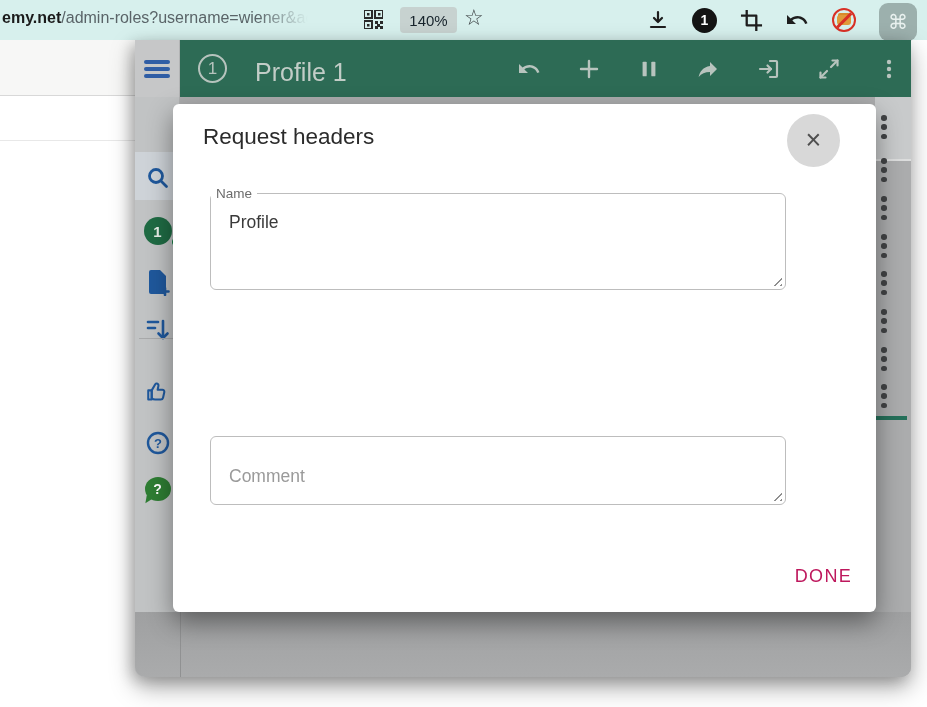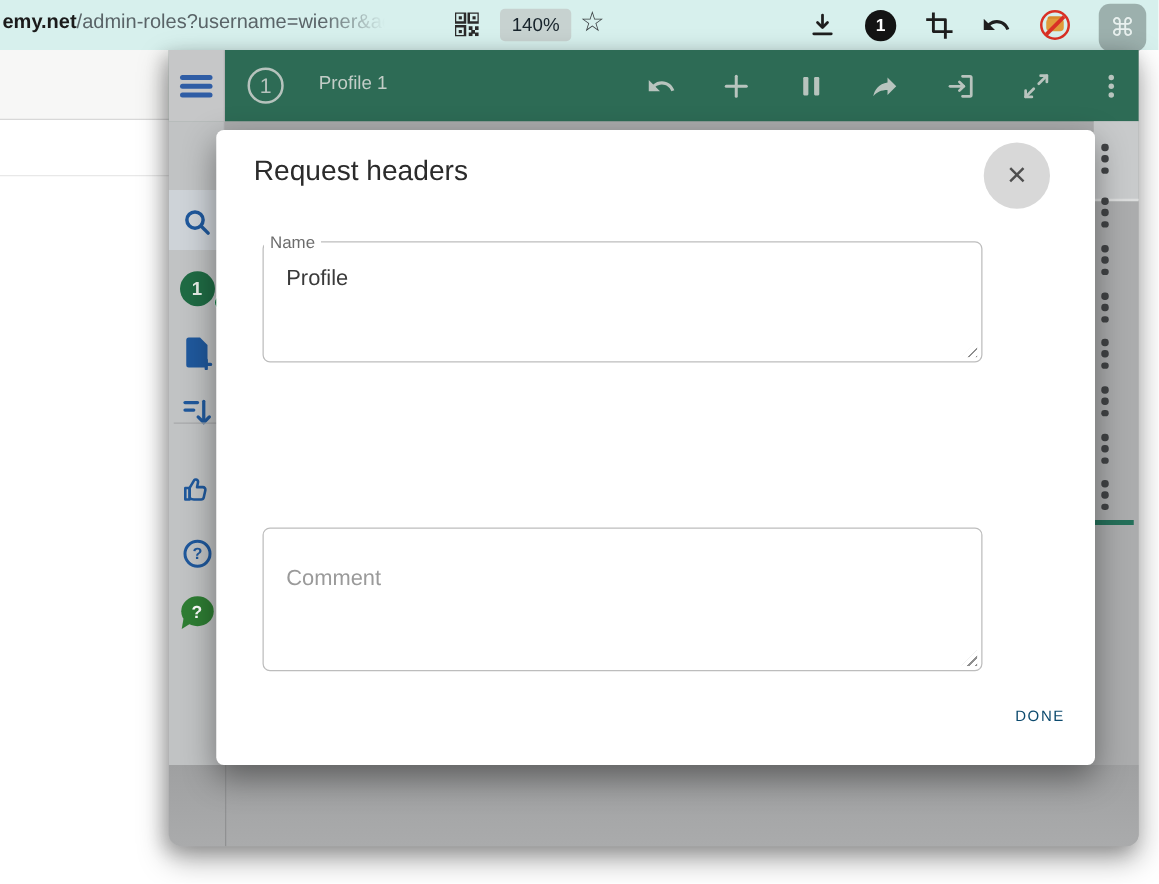--- a/index.html
+++ b/index.html
@@ -29,21 +29,21 @@
   .page-band { position:absolute; left:0; top:40px; width:136px; height:56px; background:#f7f7f6; border-bottom:1px solid #d8d8d8; }
   .page-line2 { position:absolute; left:0; top:140px; width:136px; height:1px; background:#e8e8e8; }
 
   
   .popup { position:absolute; left:135px; top:40px; width:776px; height:637px; border-radius:0 0 10px 10px; overflow:hidden; box-shadow:0 10px 24px rgba(0,0,0,.35), -4px 4px 14px rgba(0,0,0,.18); background:#abacad; }
 
   .popup-header { position:absolute; left:0; top:0; width:776px; height:57px; background:#2d6b55; }
   .menu-box { position:absolute; left:0; top:0; width:45px; height:57px; background:#c6c7c8; border-right:1px solid #b2b3b4; display:flex; align-items:center; justify-content:center; }
   .hamburger span { display:block; width:26px; height:4px; background:#2f5da5; border-radius:2px; margin:3px 0; }
   .profile-circle { position:absolute; left:63px; top:14px; width:29px; height:29px; border:2px solid #b6c3bd; border-radius:50%; color:#b6c3bd; font-size:17px; display:flex; align-items:center; justify-content:center; }
-  .popup-title { position:absolute; left:120px; top:18px; color:#c2cdc7; font-size:15px; }
+  .popup-title { position:absolute; left:120px; top:18px; color:#c2cdc7; font-size:25px; }
   .header-icons { position:absolute; right:10px; top:0; height:57px; display:flex; align-items:center; gap:36px; }
   .hicon { width:24px; height:24px; display:flex; align-items:center; justify-content:center; }
 
   
   .sidebar { position:absolute; left:0; top:57px; width:45px; height:580px; background:#c1c3c4; border-right:1px solid #b0b1b2; }
   .side-item { position:absolute; left:0; width:45px; display:flex; align-items:center; justify-content:center; }
   .side-selected { position:absolute; left:0; top:55px; width:45px; height:48px; background:#ced3d8; }
   .green-num { position:relative; width:28px; height:28px; border-radius:50%; background:#1f6b44; color:#e8efe9; font-size:15px; font-weight:700; display:flex; align-items:center; justify-content:center; }
   .check-badge { position:absolute; right:-3px; bottom:-3px; width:12px; height:12px; background:#0c7a3b; border:1.5px solid #cfd4d8; border-radius:50%; color:#fff; font-size:8px; line-height:9px; text-align:center; }
   .side-divider { position:absolute; left:4px; top:241px; width:37px; height:1px; background:#a8a9aa; }
@@ -62,26 +62,26 @@
   .bottom-area .side-edge { position:absolute; left:45px; top:0; width:1px; height:65px; background:#909192; }
 
   
   .dialog { position:absolute; left:38px; top:64px; width:703px; height:508px; background:#ffffff; border-radius:6px; box-shadow:0 10px 26px rgba(0,0,0,.42); }
   .dialog-title { position:absolute; left:30px; top:20px; font-size:22.5px; color:#2b2b2b; }
   .dialog-close { position:absolute; left:614px; top:10px; width:53px; height:53px; border-radius:50%; background:#d8d8d8; border:none; color:#4f4f4f; font-size:27px; font-weight:300; display:flex; align-items:center; justify-content:center; cursor:pointer; font-family:"Liberation Sans",sans-serif; }
   fieldset.field { position:absolute; left:37px; width:576px; border:1px solid #bdbdbd; border-radius:6px; background:#fff; }
   fieldset.field legend { padding:0 5px; font-size:13.5px; color:#6c6c6c; }
   .field-name    { top:82px;  height:104px; }
   .field-value   { top:193px; height:106px; }
-  .field-comment { top:318px; height:115px;  }
+  .field-comment { top:332px; height:69px;  }
   .field-text { padding:6px 18px 0 18px; font-size:17.5px; color:#3a3a3a; line-height:30px; }
   .field-text.placeholder { color:#9a9a9a; padding-top:22px; }
   .field-comment .field-text.placeholder { padding-top:24px; }
   .resize-handle { position:absolute; right:3px; bottom:3px; width:13px; height:13px; clip-path:polygon(100% 0,100% 100%,0 100%); background:repeating-linear-gradient(-45deg,#8f8f8f 0 1.6px,transparent 1.6px 4.6px); }
-  .done-button { position:absolute; right:24px; top:462px; background:none; border:none; color:#0c4a6e; font-size:12px; font-weight:500; letter-spacing:1.3px; cursor:pointer; font-family:"Liberation Sans",sans-serif; }
+  .done-button { position:absolute; right:24px; top:462px; background:none; border:none; color:#be185d; font-size:18px; font-weight:500; letter-spacing:1.3px; cursor:pointer; font-family:"Liberation Sans",sans-serif; }
 
   svg { display:block; }
 </style>
 </head>
 <body>
 
 <div class="screen">
 
   <div class="browser-bar">
     <div class="url-text"><span class="url-host">emy.net</span><span class="url-path">/admin-roles?username=wiener&amp;ac</span></div>

